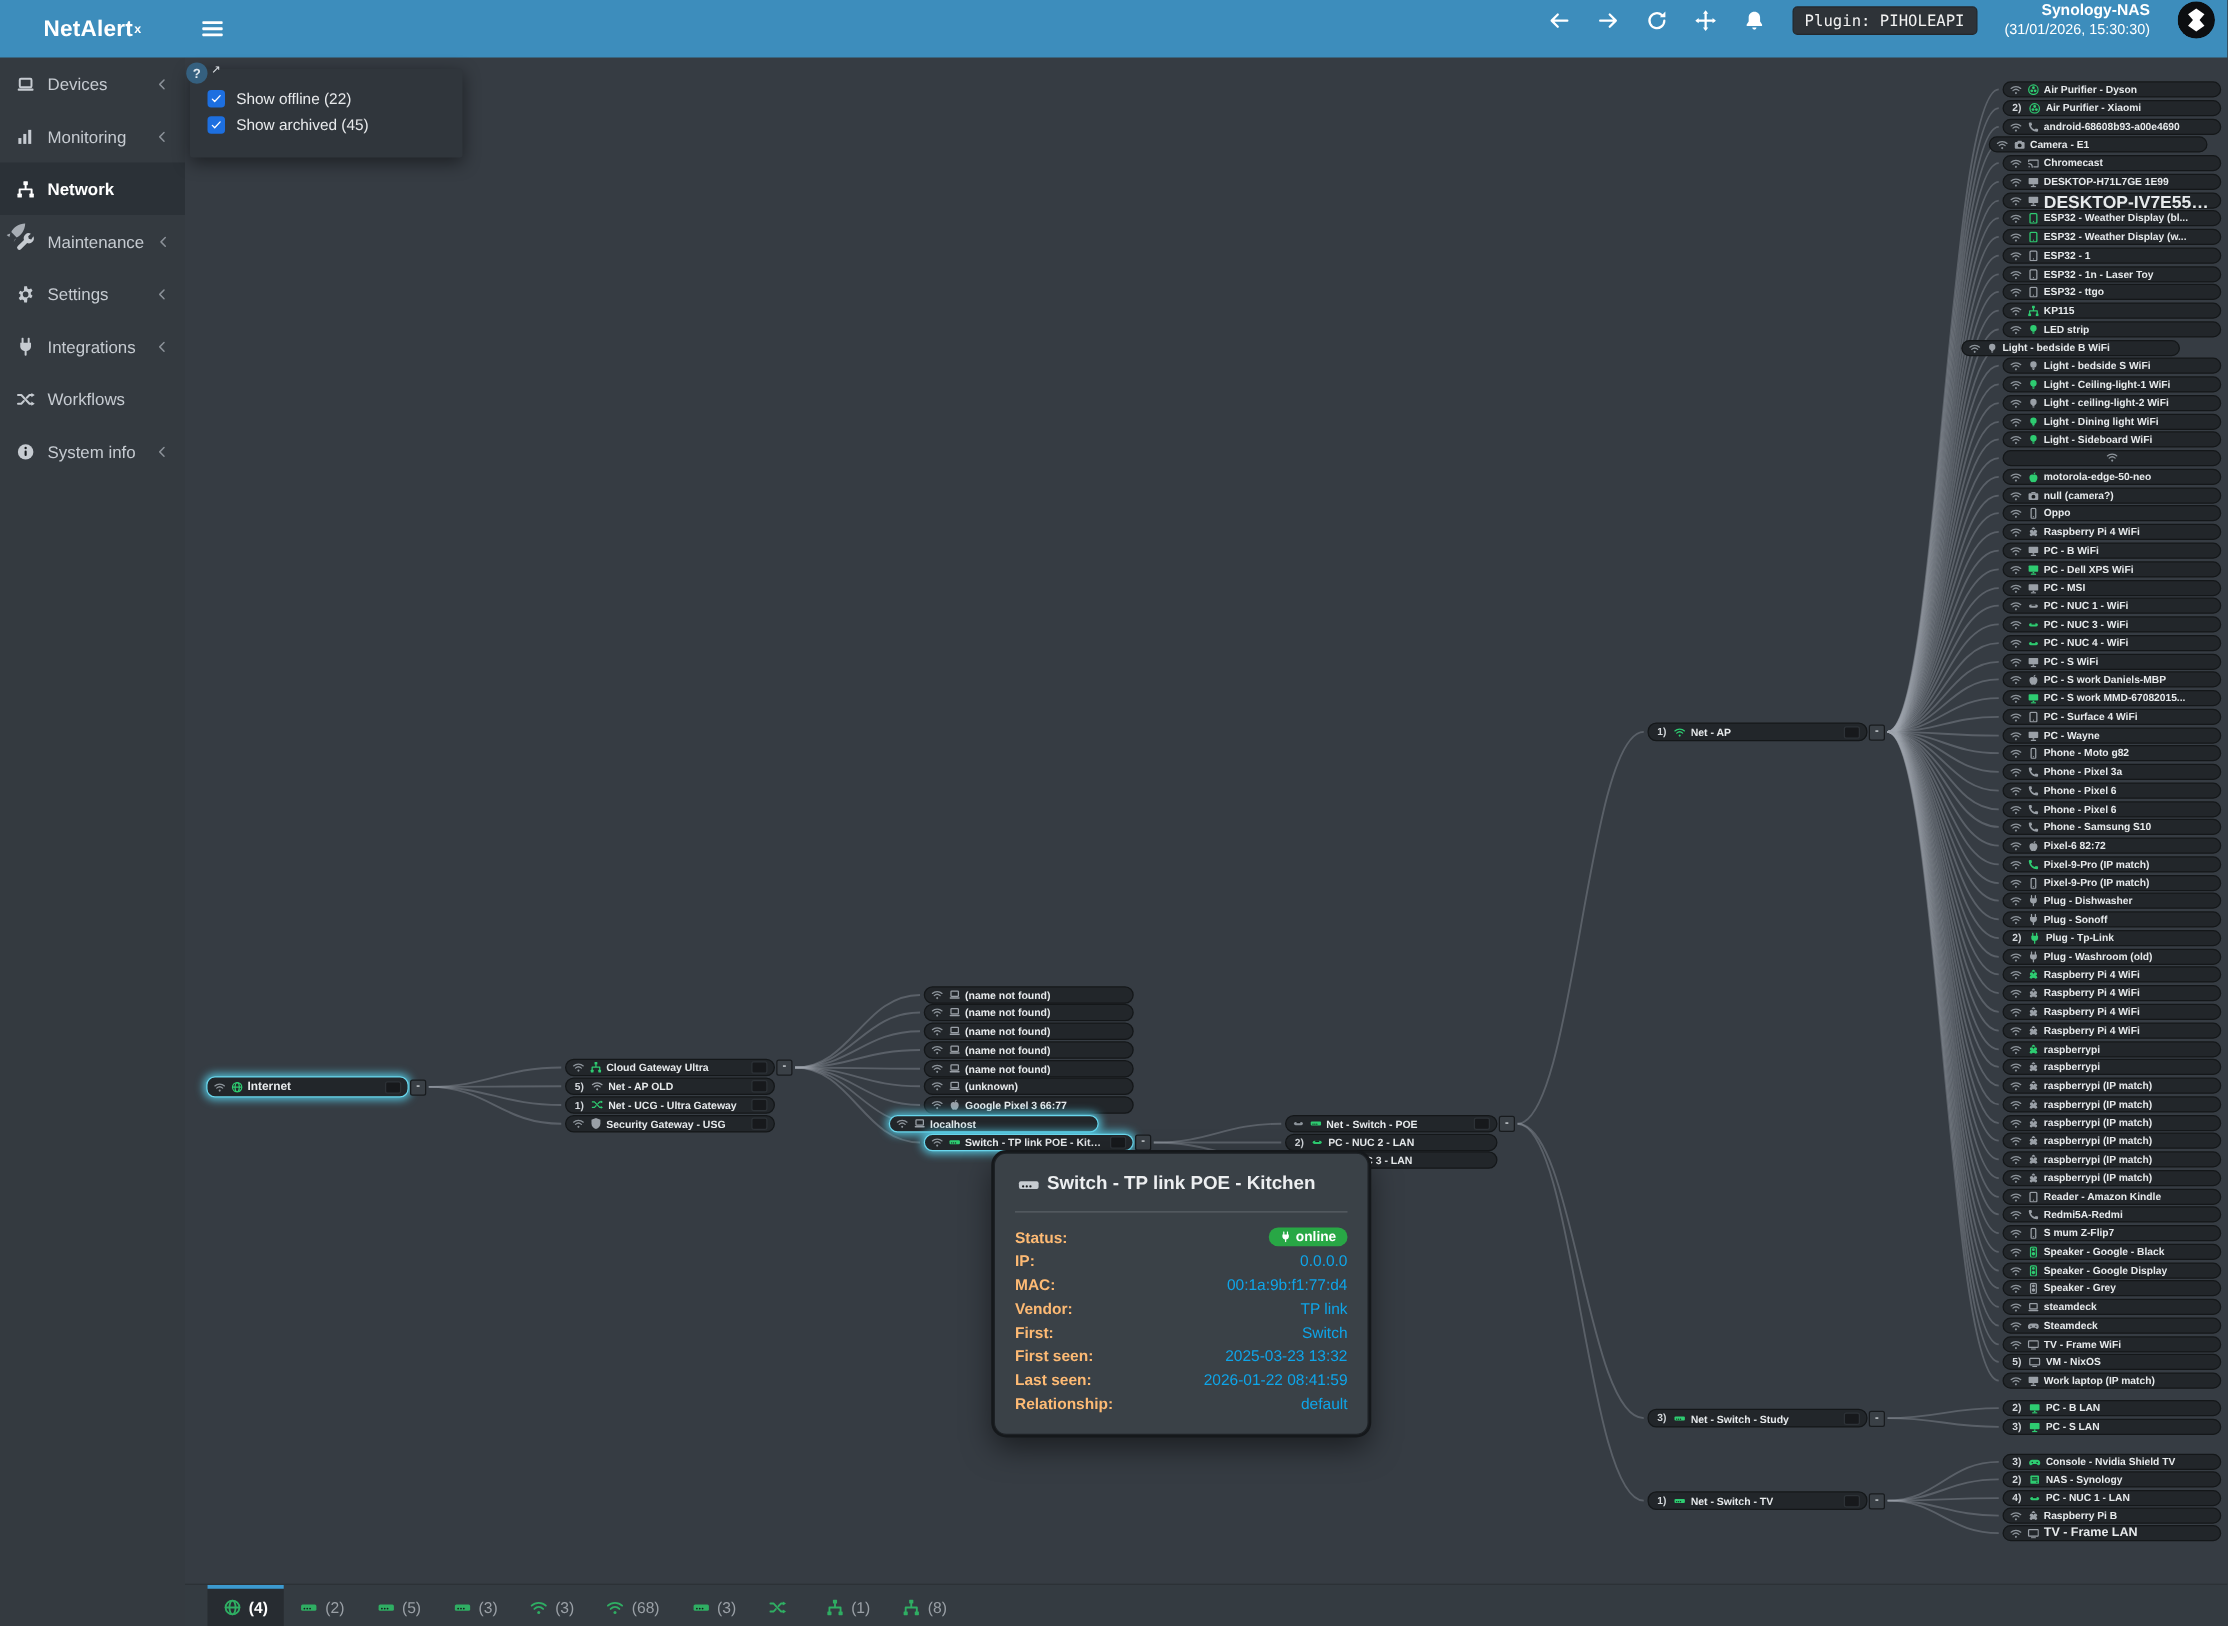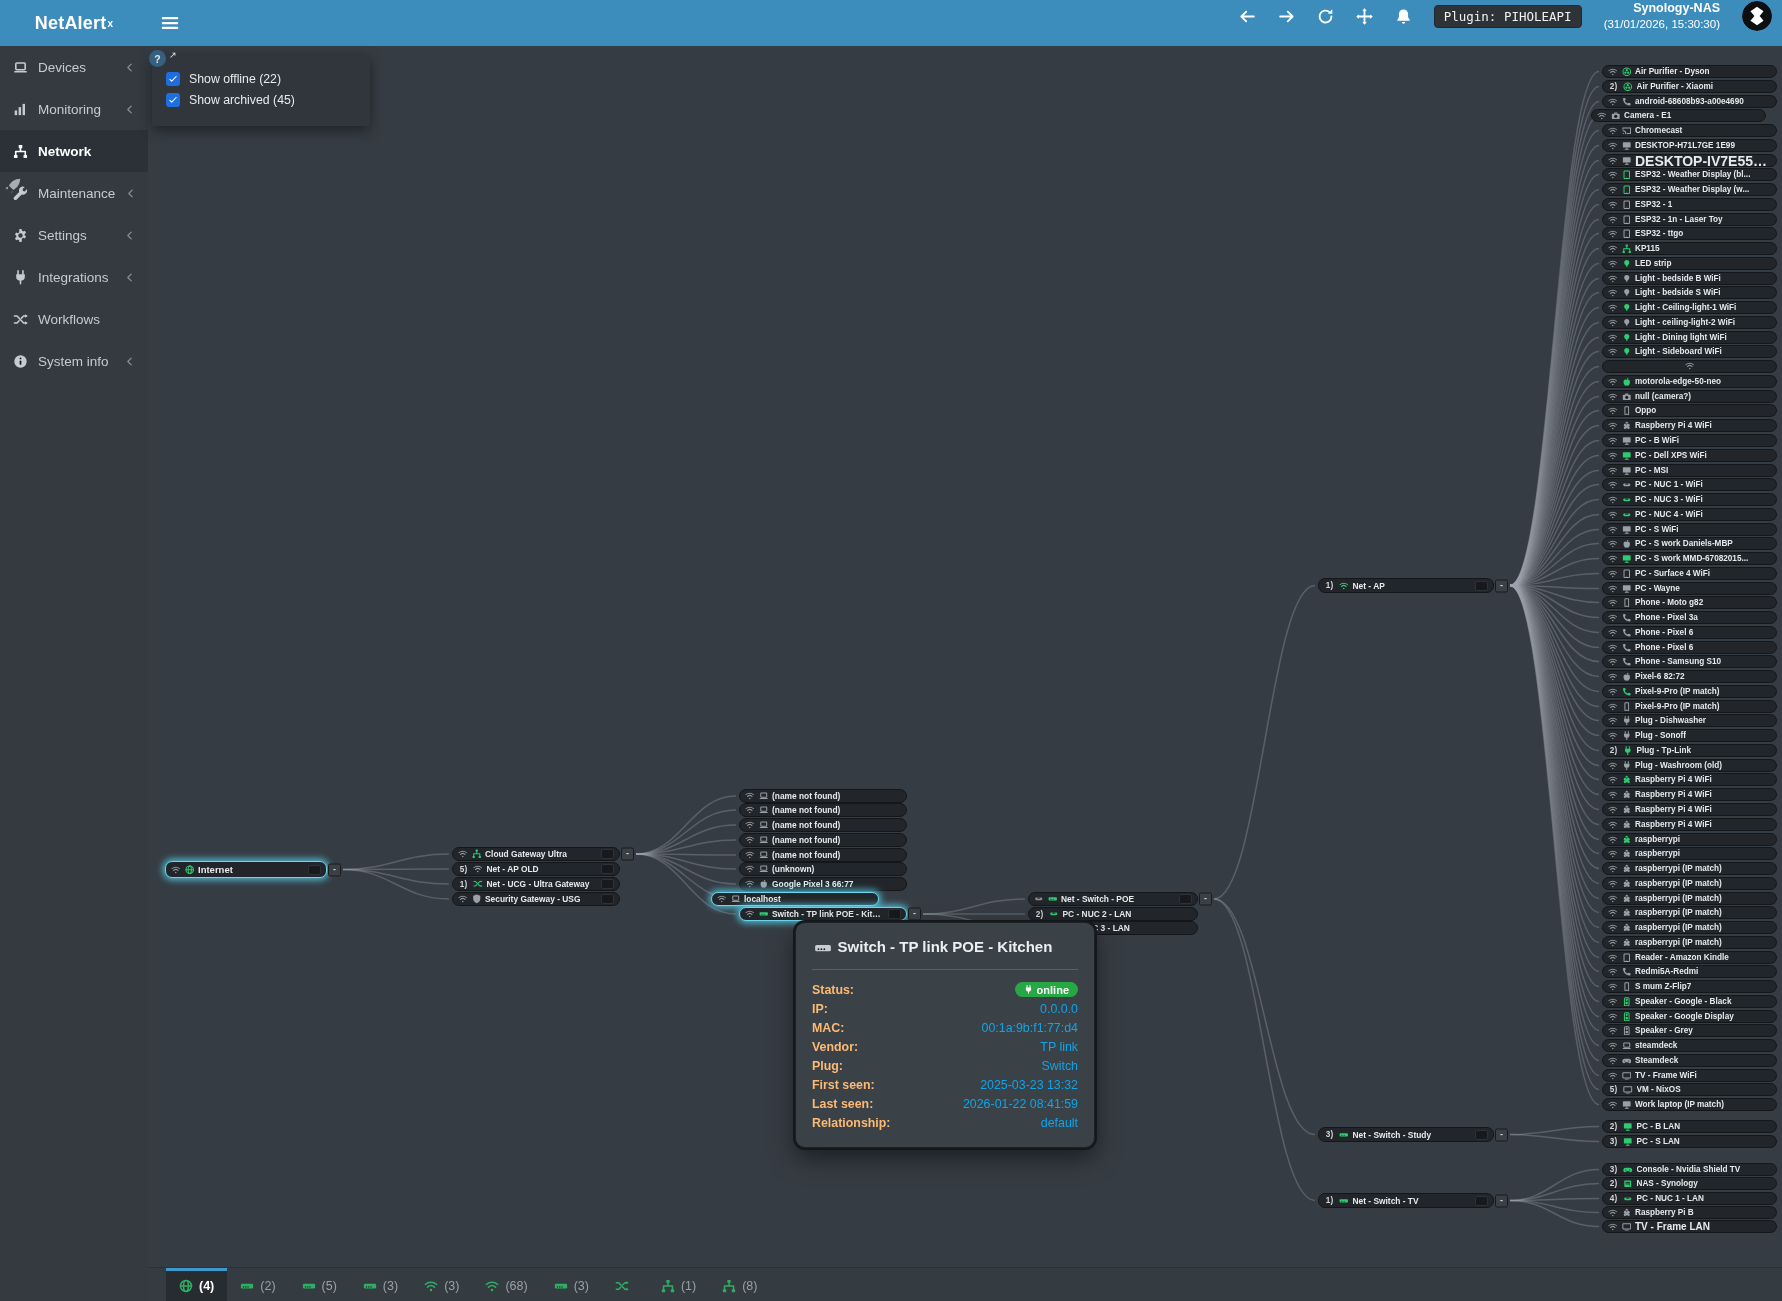--- a/index.html
+++ b/index.html
@@ -597,21 +597,21 @@
         <path d="M4 9.3C6.4 7 9.6 7 12 9.3" class="s"></path>
         <circle cx="8" cy="12.6" r="1.4" class="f"></circle>
       </svg>
       <svg viewBox="0 0 16 16" class="ic g">
         <circle cx="8" cy="6" r="4.3" class="f"></circle>
         <rect x="6.2" y="10.2" width="3.6" height="1.6" rx=".8" class="f"></rect>
         <rect x="6.7" y="12.2" width="2.6" height="1.4" rx=".7" class="f"></rect>
       </svg>
       <span class="lbl">LED strip</span>
     </div>
-    <div class="node" style="left: 1602px; top: 272px; width: 175px; height: 13px; font-size: 8.2px;">
+    <div class="node" style="left: 1569px; top: 272px; width: 175px; height: 13px; font-size: 8.2px;">
       <svg viewBox="0 0 16 16" class="ic lead">
         <path d="M1.5 6.3C5 2.9 11 2.9 14.5 6.3" class="s"></path>
         <path d="M4 9.3C6.4 7 9.6 7 12 9.3" class="s"></path>
         <circle cx="8" cy="12.6" r="1.4" class="f"></circle>
       </svg>
       <svg viewBox="0 0 16 16" class="ic y">
         <circle cx="8" cy="6" r="4.3" class="f"></circle>
         <rect x="6.2" y="10.2" width="3.6" height="1.6" rx=".8" class="f"></rect>
         <rect x="6.7" y="12.2" width="2.6" height="1.4" rx=".7" class="f"></rect>
       </svg>
@@ -1605,21 +1605,21 @@
       </div>
       <div class="tt-row">
         <span class="k">MAC:</span>
         <span class="v">00:1a:9b:f1:77:d4</span>
       </div>
       <div class="tt-row">
         <span class="k">Vendor:</span>
         <span class="v">TP link</span>
       </div>
       <div class="tt-row">
-        <span class="k">Plug:</span>
+        <span class="k">First:</span>
         <span class="v">Switch</span>
       </div>
       <div class="tt-row">
         <span class="k">First seen:</span>
         <span class="v">2025-03-23 13:32</span>
       </div>
       <div class="tt-row">
         <span class="k">Last seen:</span>
         <span class="v">2026-01-22 08:41:59</span>
       </div>

